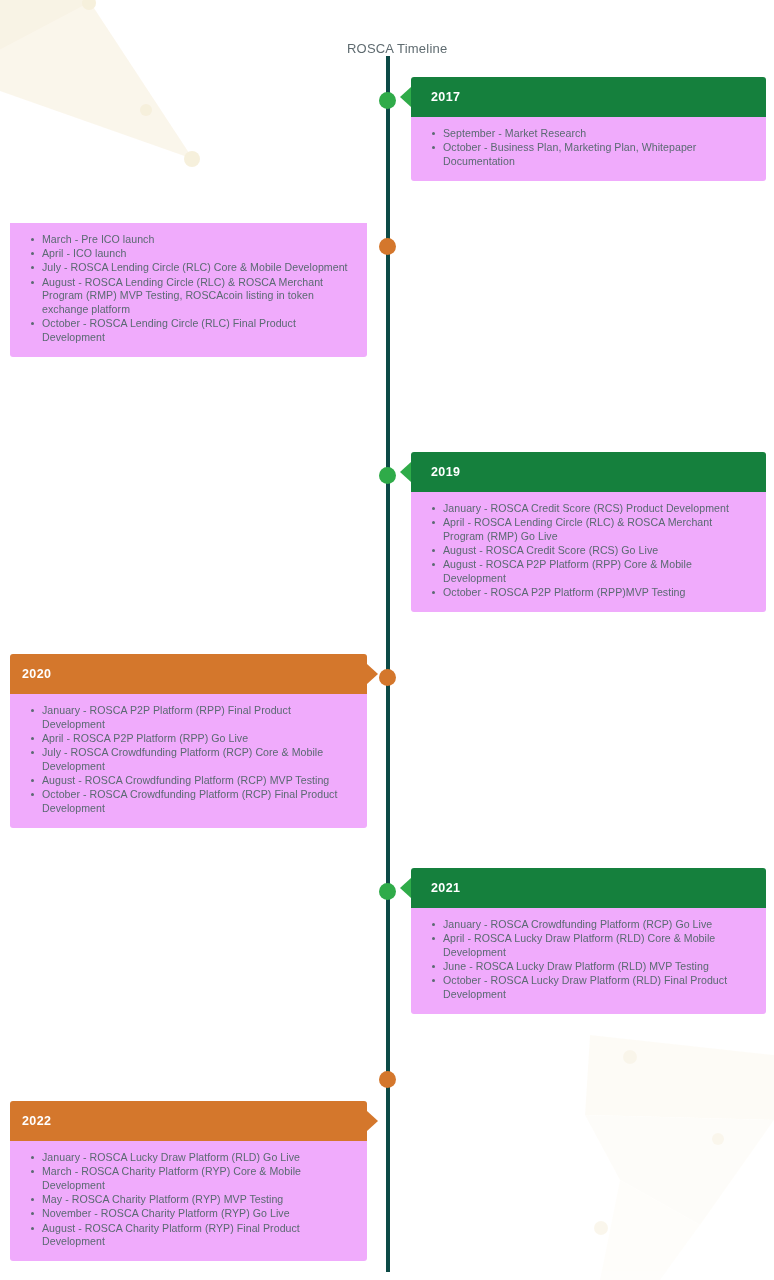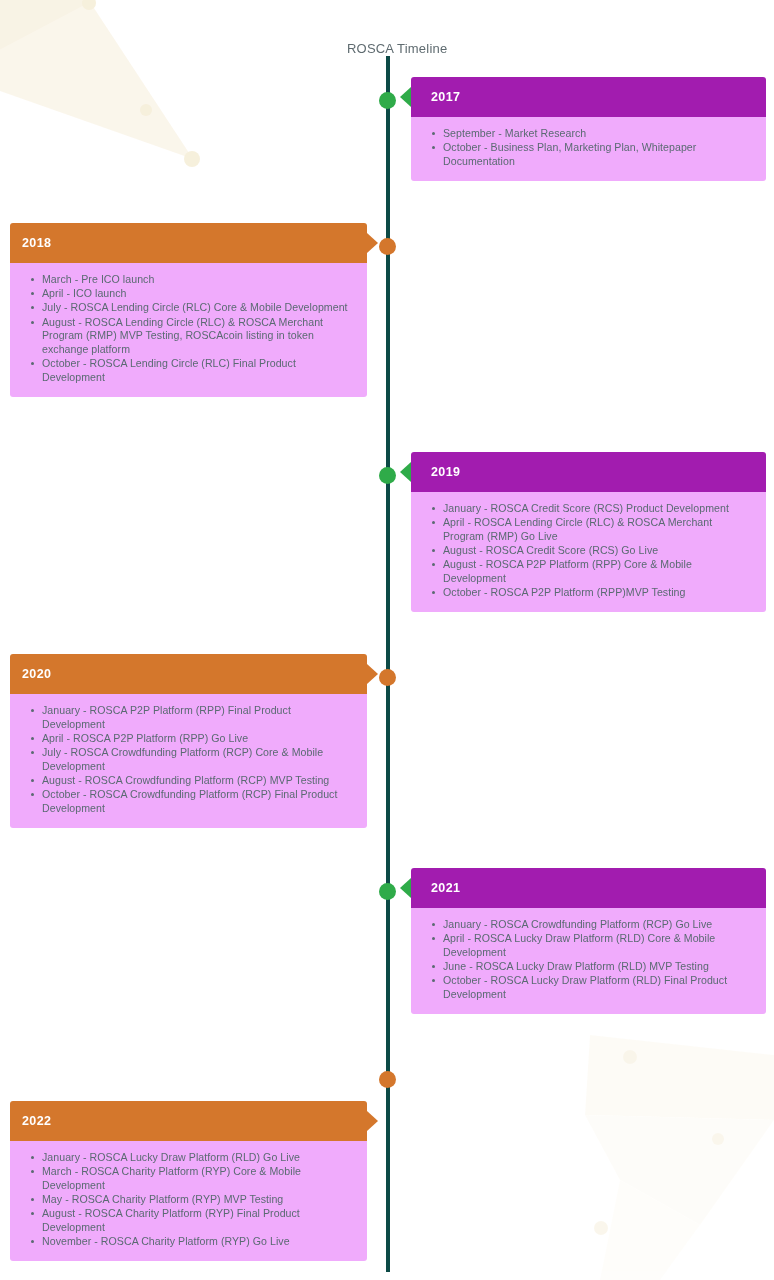--- a/index.html
+++ b/index.html
@@ -69,21 +69,21 @@
   .card-header {
     position: relative;
     height: 40px;
     display: flex;
     align-items: center;
     border-radius: 3px 3px 0 0;
   }
   .card.right .card-header { padding-left: 20px; }
   .card.left  .card-header { padding-left: 12px; }
 
-  .card.green .card-header  { background: #a21caf; }
+  .card.green .card-header  { background: #15803d; }
   .card.orange .card-header { background: #d4772c; }
 
   
   .card-header .notch {
     position: absolute;
     top: 10px;
     width: 0;
     height: 0;
   }
   .card.right .card-header .notch {
@@ -169,24 +169,20 @@
   <div class="card-body">
     <ul>
       <li>September - Market Research</li>
       <li>October - Business Plan, Marketing Plan, Whitepaper Documentation</li>
     </ul>
   </div>
 </div>
 
 <div class="node-dot orange" style="top:238px"></div>
 <div class="card left orange" style="top:223px">
-  <div class="card-header">
-    <span class="notch"></span>
-    <span class="card-year">2018</span>
-  </div>
   <div class="card-body">
     <ul>
       <li>March - Pre ICO launch</li>
       <li>April - ICO launch</li>
       <li>July - ROSCA Lending Circle (RLC) Core &amp; Mobile Development</li>
       <li>August - ROSCA Lending Circle (RLC) &amp; ROSCA Merchant Program (RMP) MVP Testing, ROSCAcoin listing in token exchange platform</li>
       <li>October - ROSCA Lending Circle (RLC) Final Product Development</li>
     </ul>
   </div>
 </div>
@@ -245,17 +241,17 @@
 <div class="card left orange" style="top:1101px">
   <div class="card-header">
     <span class="notch"></span>
     <span class="card-year">2022</span>
   </div>
   <div class="card-body">
     <ul>
       <li>January - ROSCA Lucky Draw Platform (RLD) Go Live</li>
       <li>March - ROSCA Charity Platform (RYP) Core &amp; Mobile Development</li>
       <li>May - ROSCA Charity Platform (RYP) MVP Testing</li>
+      <li>November - ROSCA Charity Platform (RYP) Go Live</li>
       <li>August - ROSCA Charity Platform (RYP) Final Product Development</li>
-      <li>November - ROSCA Charity Platform (RYP) Go Live</li>
     </ul>
   </div>
 </div>
 
 </body></html>

